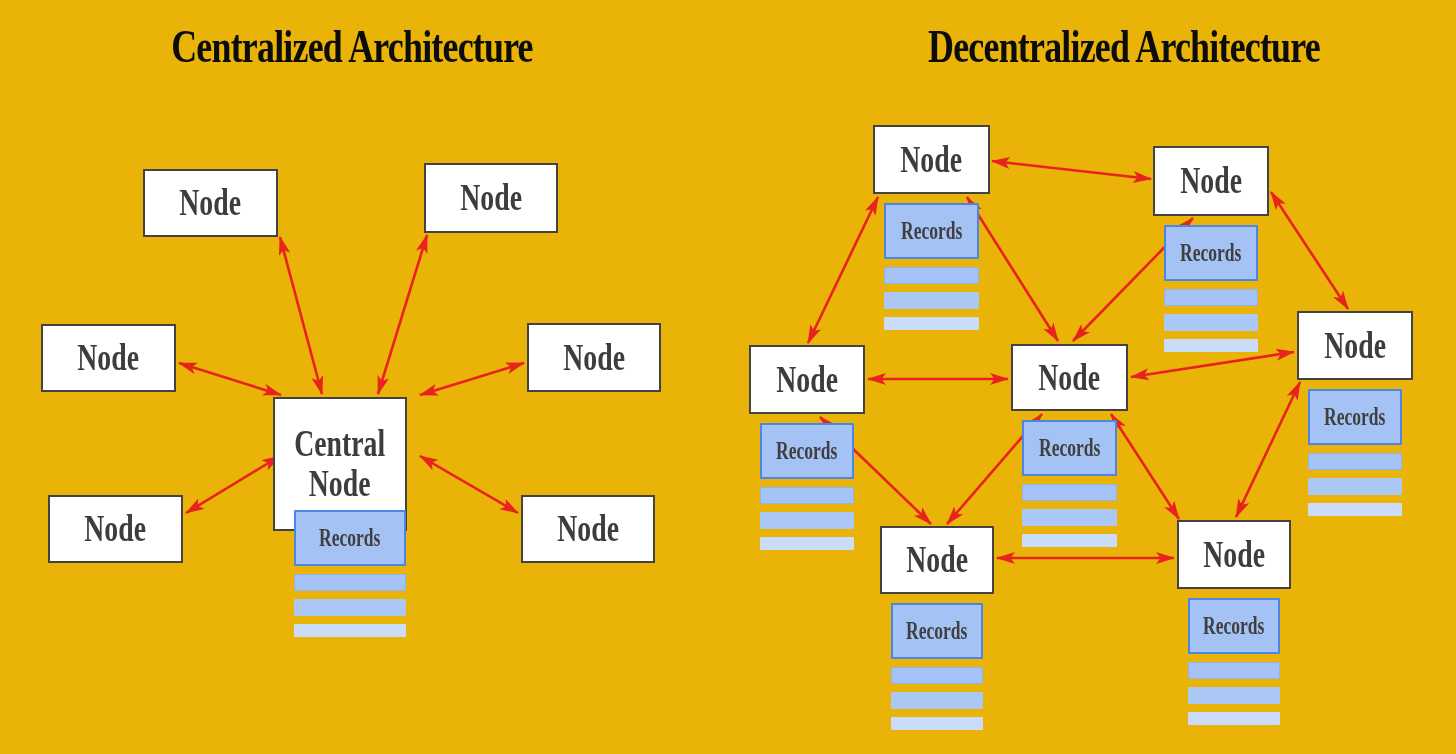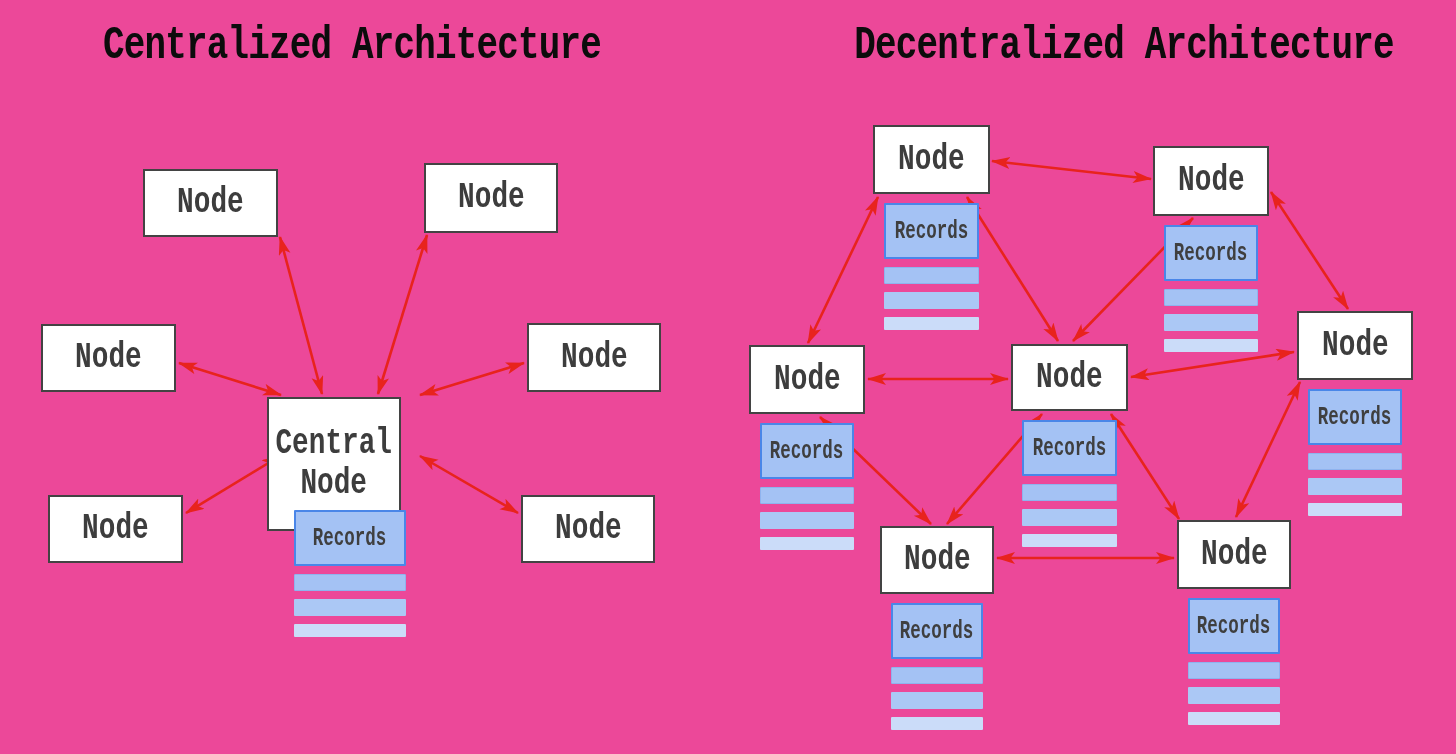--- a/index.html
+++ b/index.html
@@ -1,22 +1,22 @@
 <!DOCTYPE html>
 <html><head>
 <meta charset="utf-8">
 <style>
   html, body { margin: 0; padding: 0; background: #ffffff; }
   .canvas {
     position: relative;
     width: 1456px;
     height: 754px;
-    background: #ec4899;
+    background: #eab308;
     overflow: hidden;
-    font-family: Liberation Mono, monospace;
+    font-family: Liberation Serif, serif;
   }
   #edge-layer {
     position: absolute;
     left: 0; top: 0;
     width: 1456px; height: 754px;
     z-index: 1;
   }
   .title {
     position: absolute;
     width: 800px;
@@ -101,21 +101,21 @@
       <line x1="820" y1="417" x2="931" y2="524" stroke="#e8231d" stroke-width="2.6" marker-start="url(#ah-s)" marker-end="url(#ah-e)"></line>
       <line x1="1042" y1="414" x2="947" y2="524" stroke="#e8231d" stroke-width="2.6" marker-start="url(#ah-s)" marker-end="url(#ah-e)"></line>
       <line x1="1131" y1="377" x2="1294" y2="352" stroke="#e8231d" stroke-width="2.6" marker-start="url(#ah-s)" marker-end="url(#ah-e)"></line>
       <line x1="1111" y1="414" x2="1179" y2="519" stroke="#e8231d" stroke-width="2.6" marker-start="url(#ah-s)" marker-end="url(#ah-e)"></line>
       <line x1="1300" y1="382" x2="1236" y2="517" stroke="#e8231d" stroke-width="2.6" marker-start="url(#ah-s)" marker-end="url(#ah-e)"></line>
       <line x1="997" y1="558" x2="1174" y2="558" stroke="#e8231d" stroke-width="2.6" marker-start="url(#ah-s)" marker-end="url(#ah-e)"></line>
     </svg>
   <div class="title" id="title-0" style="left: -48px; top: 20px; color: rgb(12, 12, 12);">Centralized Architecture</div>
   <div class="title" id="title-1" style="left: 724px; top: 20px; color: rgb(12, 12, 12);">Decentralized Architecture</div>
   <div id="nodes-layer">
-      <div class="node-box" style="left: 267px; top: 397px; width: 134px; height: 134px; border-color: rgb(67, 67, 67); background: rgb(255, 255, 255);">
+      <div class="node-box" style="left: 273px; top: 397px; width: 134px; height: 134px; border-color: rgb(67, 67, 67); background: rgb(255, 255, 255);">
         <div class="node-label" style="color: rgb(61, 61, 61);">Central
 Node</div>
       </div>
       <div class="records-box" style="left: 294px; top: 510px; width: 112px; height: 56px; background: rgb(164, 194, 244); border: 2px solid rgb(74, 134, 232);">
         <div class="records-label" style="color: rgb(63, 63, 63);">Records</div>
       </div>
       <div class="record-bar" style="left: 294px; top: 574px; width: 112px; height: 17px; background: rgb(164, 194, 244); border: 1.5px solid rgb(143, 179, 238);"></div>
       <div class="record-bar" style="left: 294px; top: 599px; width: 112px; height: 17px; background: rgb(171, 200, 245); border: none;"></div>
       <div class="record-bar" style="left: 294px; top: 624px; width: 112px; height: 13px; background: rgb(203, 220, 249); border: none;"></div>
       <div class="node-box" style="left: 143px; top: 169px; width: 135px; height: 68px; border-color: rgb(67, 67, 67); background: rgb(255, 255, 255);">

